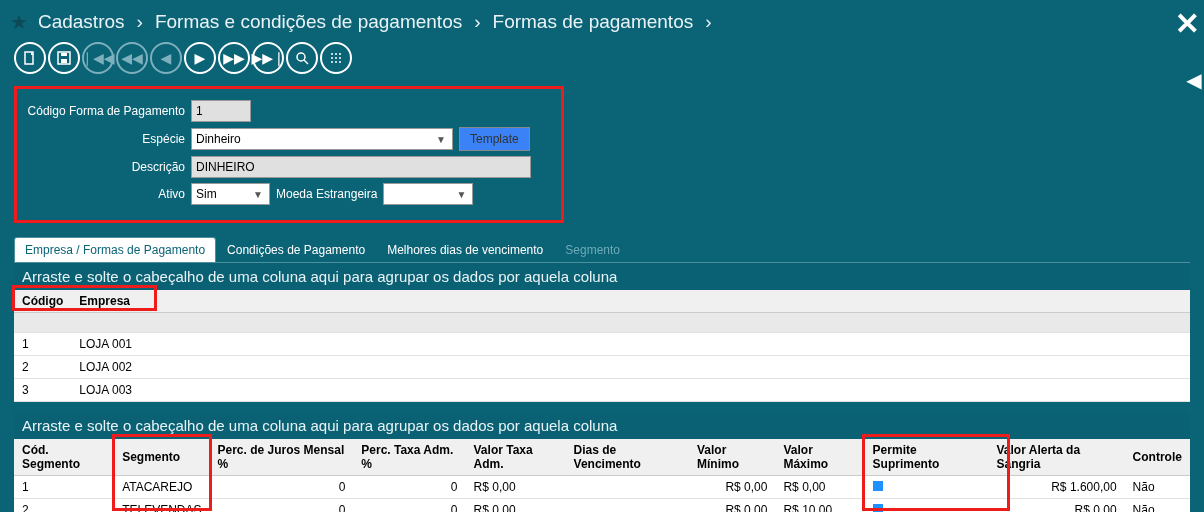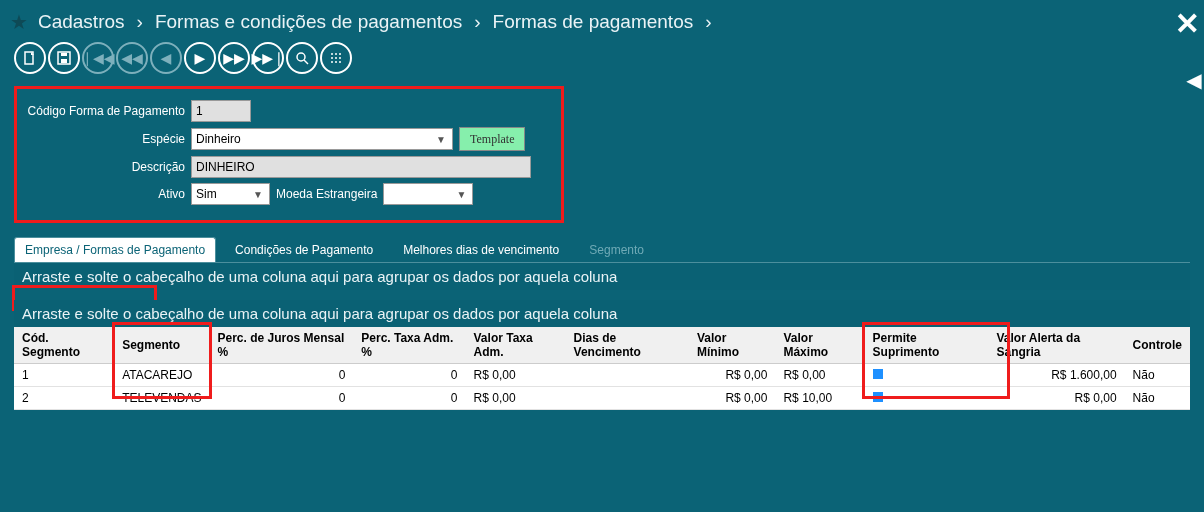--- a/index.html
+++ b/index.html
@@ -53,28 +53,28 @@
   .form-label {
     width:168px; text-align:right; padding-right:6px; font-size:12px; color:#fff;
   }
   .txt-input, .select-input {
     height:22px; background:#fff; color:#000; border:1px solid #999; font-size:12px; padding:2px 4px;
   }
   .txt-input.readonly { background:#e0e0e0; }
   .select-input { display:flex; align-items:center; justify-content:space-between; padding-right:2px; background:#fff; color:#000;}
   .select-input .caret { color:#555; font-size:10px; padding:0 4px;}
   .btn-template {
-    height:24px; padding:0 10px; background:#86efac; color:#333; border:1px solid #888;
-    font-size:12px; margin-left:6px; cursor:pointer;font-family:Liberation Serif, serif;
+    height:24px; padding:0 10px; background:#3b82f6; color:#333; border:1px solid #888;
+    font-size:12px; margin-left:6px; cursor:pointer;
   }
   .inline-label { font-size:12px; color:#fff; padding:0 6px; }
 
   .tabs {
     margin:14px 0 0 14px;
-    display:flex; align-items:flex-end; gap:8px;
+    display:flex; align-items:flex-end; gap:0;
     border-bottom:1px solid #4c8f9d;
     width:1176px;
   }
   .tab {
     background:#0b6376; color:#fff; padding:5px 10px; font-size:12px; cursor:pointer;
     border:1px solid transparent; border-bottom:none;
   }
   .tab.active {
     background:#fff; color:#0b6376; border:1px solid #4c8f9d; border-bottom:none;
     border-top-left-radius:3px; border-top-right-radius:3px;
@@ -197,20 +197,47 @@
 
 <div class="tabs">
   <div class="tab active">Empresa / Formas de Pagamento</div>
   <div class="tab">Condições de Pagamento</div>
   <div class="tab">Melhores dias de vencimento</div>
   <div class="tab disabled">Segmento</div>
 </div>
 
 <div class="grid-wrap" style="position:relative;">
   <div class="group-hint">Arraste e solte o cabeçalho de uma coluna aqui para agrupar os dados por aquela coluna</div>
+  <table class="grid">
+    <thead>
+      <tr>
+        <th style="width:55px">Código</th>
+        <th>Empresa</th>
+      </tr>
+    </thead>
+    <tbody>
+        <tr class="pager-row">
+          <td colspan="2"></td>
+        </tr>
+    </tbody>
+      <tbody>
+      <tr>
+        <td>1</td>
+        <td>LOJA 001</td>
+      </tr>
+      <tr>
+        <td>2</td>
+        <td>LOJA 002</td>
+      </tr>
+      <tr>
+        <td>3</td>
+        <td>LOJA 003</td>
+      </tr>
+    </tbody>
+  </table>
   <div class="red-box1" style="left:-2px; top:22px; width:145px; height:26px;"></div>
 </div>
 
 <div class="grid-wrap mt" style="position:relative;">
   <div class="group-hint">Arraste e solte o cabeçalho de uma coluna aqui para agrupar os dados por aquela coluna</div>
   <table class="grid">
     <thead>
       <tr>
         <th>Cód. Segmento</th>
         <th>Segmento</th>

